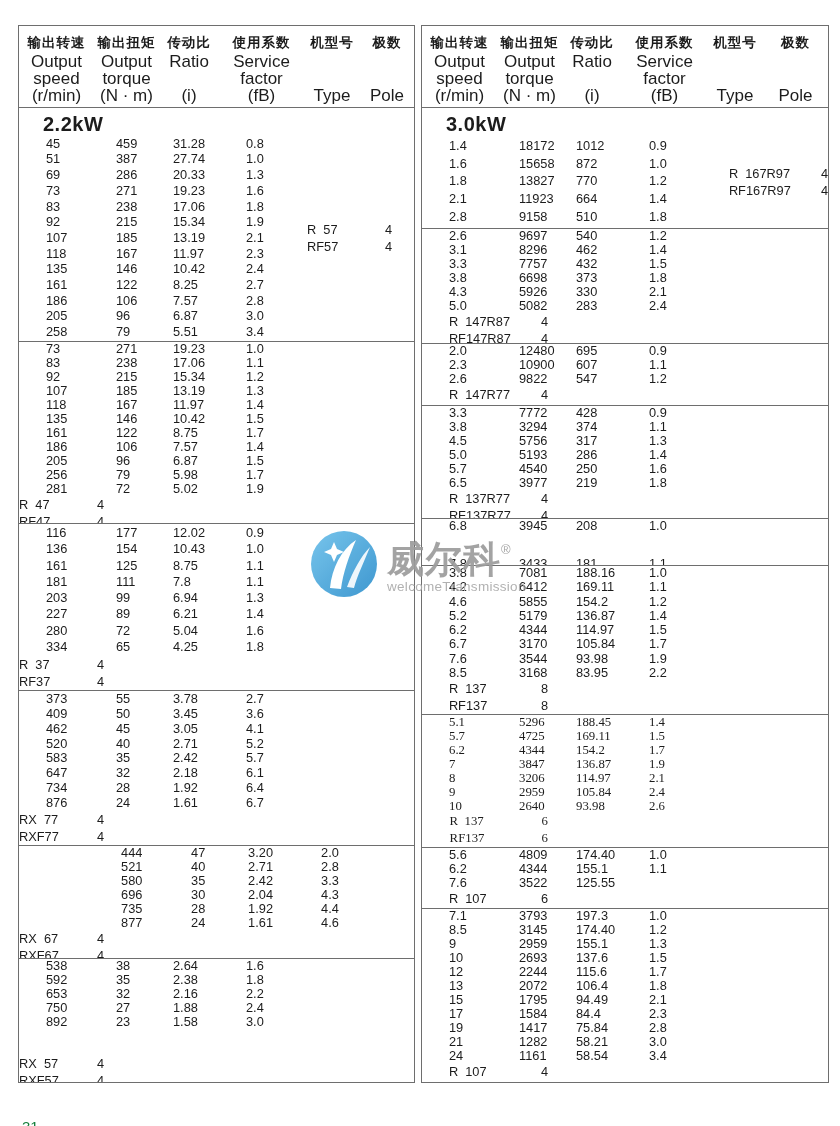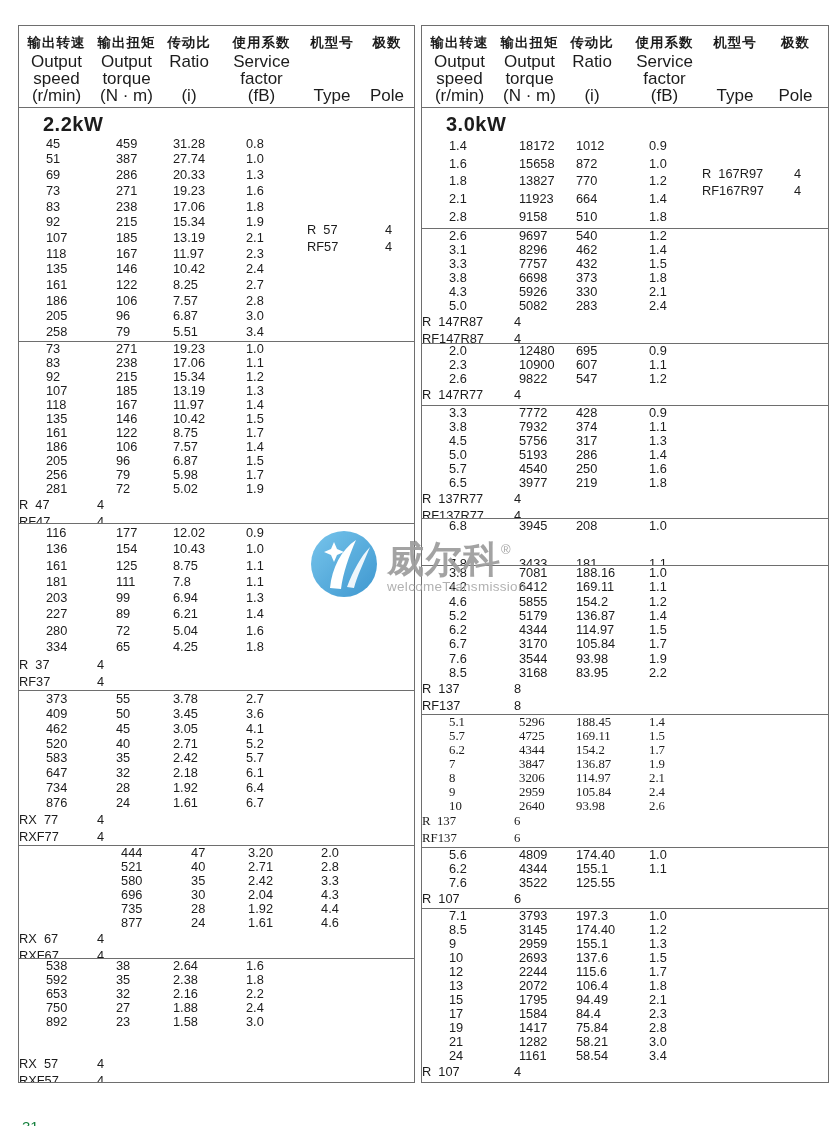--- a/index.html
+++ b/index.html
@@ -15,21 +15,21 @@
   .hline{font-size:17px;height:17px;line-height:17px;}
   .tbody{display:flex;flex-direction:column;height:calc(100% - 82px);}
   .sect-title{font-size:20px;font-weight:bold;padding:5px 0 0 24px;height:27px;box-sizing:border-box;letter-spacing:.5px;}
   .block{display:flex;box-sizing:border-box;overflow:hidden;}
   .block + .block{border-top:1px solid #6e6e6e;flex-direction:column;}
   .block:last-child{flex:1;}
   .rows{flex:1;display:flex;flex-direction:column;justify-content:space-evenly;padding-left:27px;box-sizing:border-box;}
   .row{display:grid;grid-template-columns:70px 57px 73px 1fr;font-size:12.8px;line-height:14px;}
   .typecol{display:flex;flex-direction:column;justify-content:center;box-sizing:border-box;}
   .t-left .typecol{width:107px;}
-  .t-right .typecol{width:126px;}
+  .t-right .typecol{width:126px;align-items:flex-end;}
   .typeline{display:flex;font-size:12.8px;line-height:17px;}
   .tname{white-space:pre;}
   .t-left .tname{width:78px;}
   .t-right .tname{width:92px;}
   .tpole{flex:1;}
   .pageno{position:absolute;left:22px;top:1094px;font-size:15px;color:#15803d;font-weight:normal;margin-top:24px;}
   
   .watermark{position:absolute;left:310px;top:516px;display:flex;pointer-events:none;z-index:5;opacity:.92;}
   .wm-logo{width:68px;height:68px;margin-top:14px;flex:0 0 auto;}
   .wm-text{margin-left:9px;}
@@ -646,21 +646,21 @@
         <div class="block" style="height: 113px;">
           <div class="rows" style="padding-bottom: 0px;">
             <div class="row">
               <span>3.3</span>
               <span>7772</span>
               <span>428</span>
               <span>0.9</span>
             </div>
             <div class="row">
               <span>3.8</span>
-              <span>7932</span>
+              <span>3294</span>
               <span>374</span>
               <span>1.1</span>
             </div>
             <div class="row">
               <span>4.5</span>
               <span>5756</span>
               <span>317</span>
               <span>1.3</span>
             </div>
             <div class="row">

